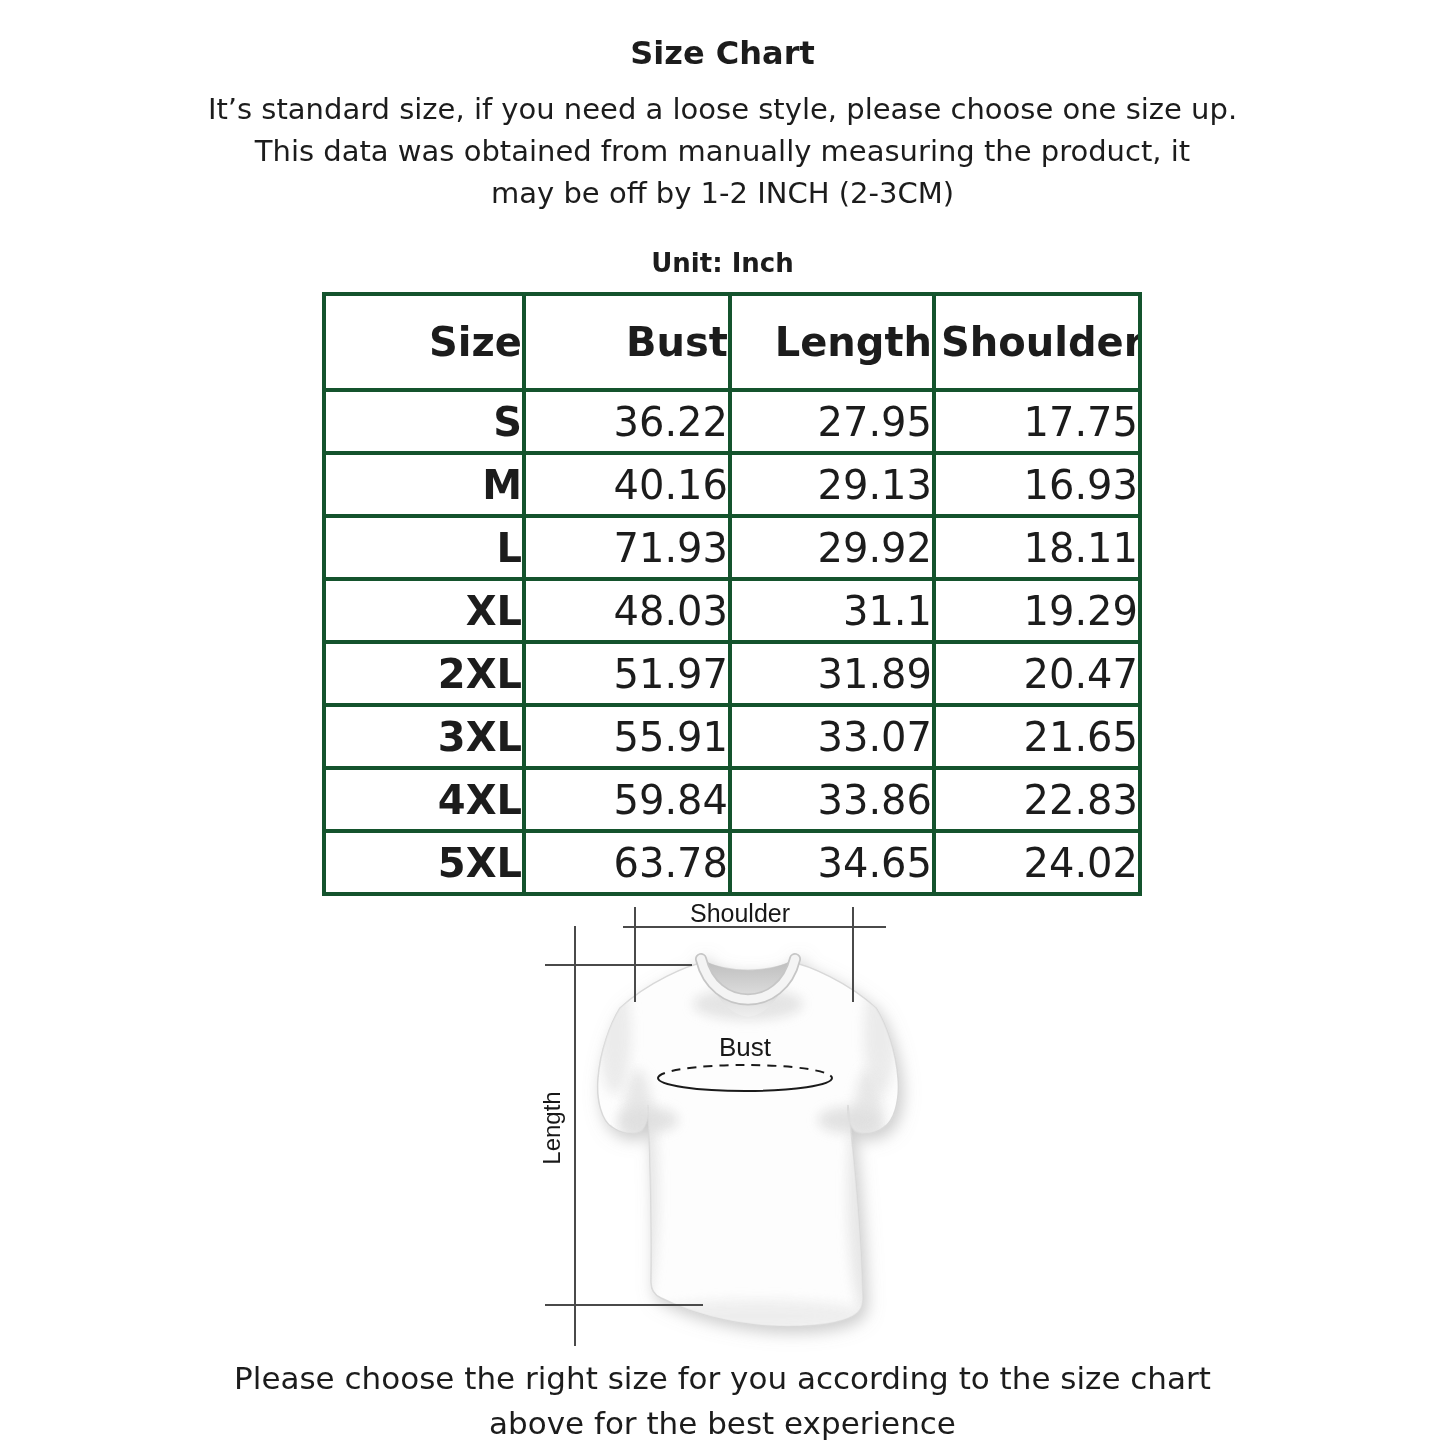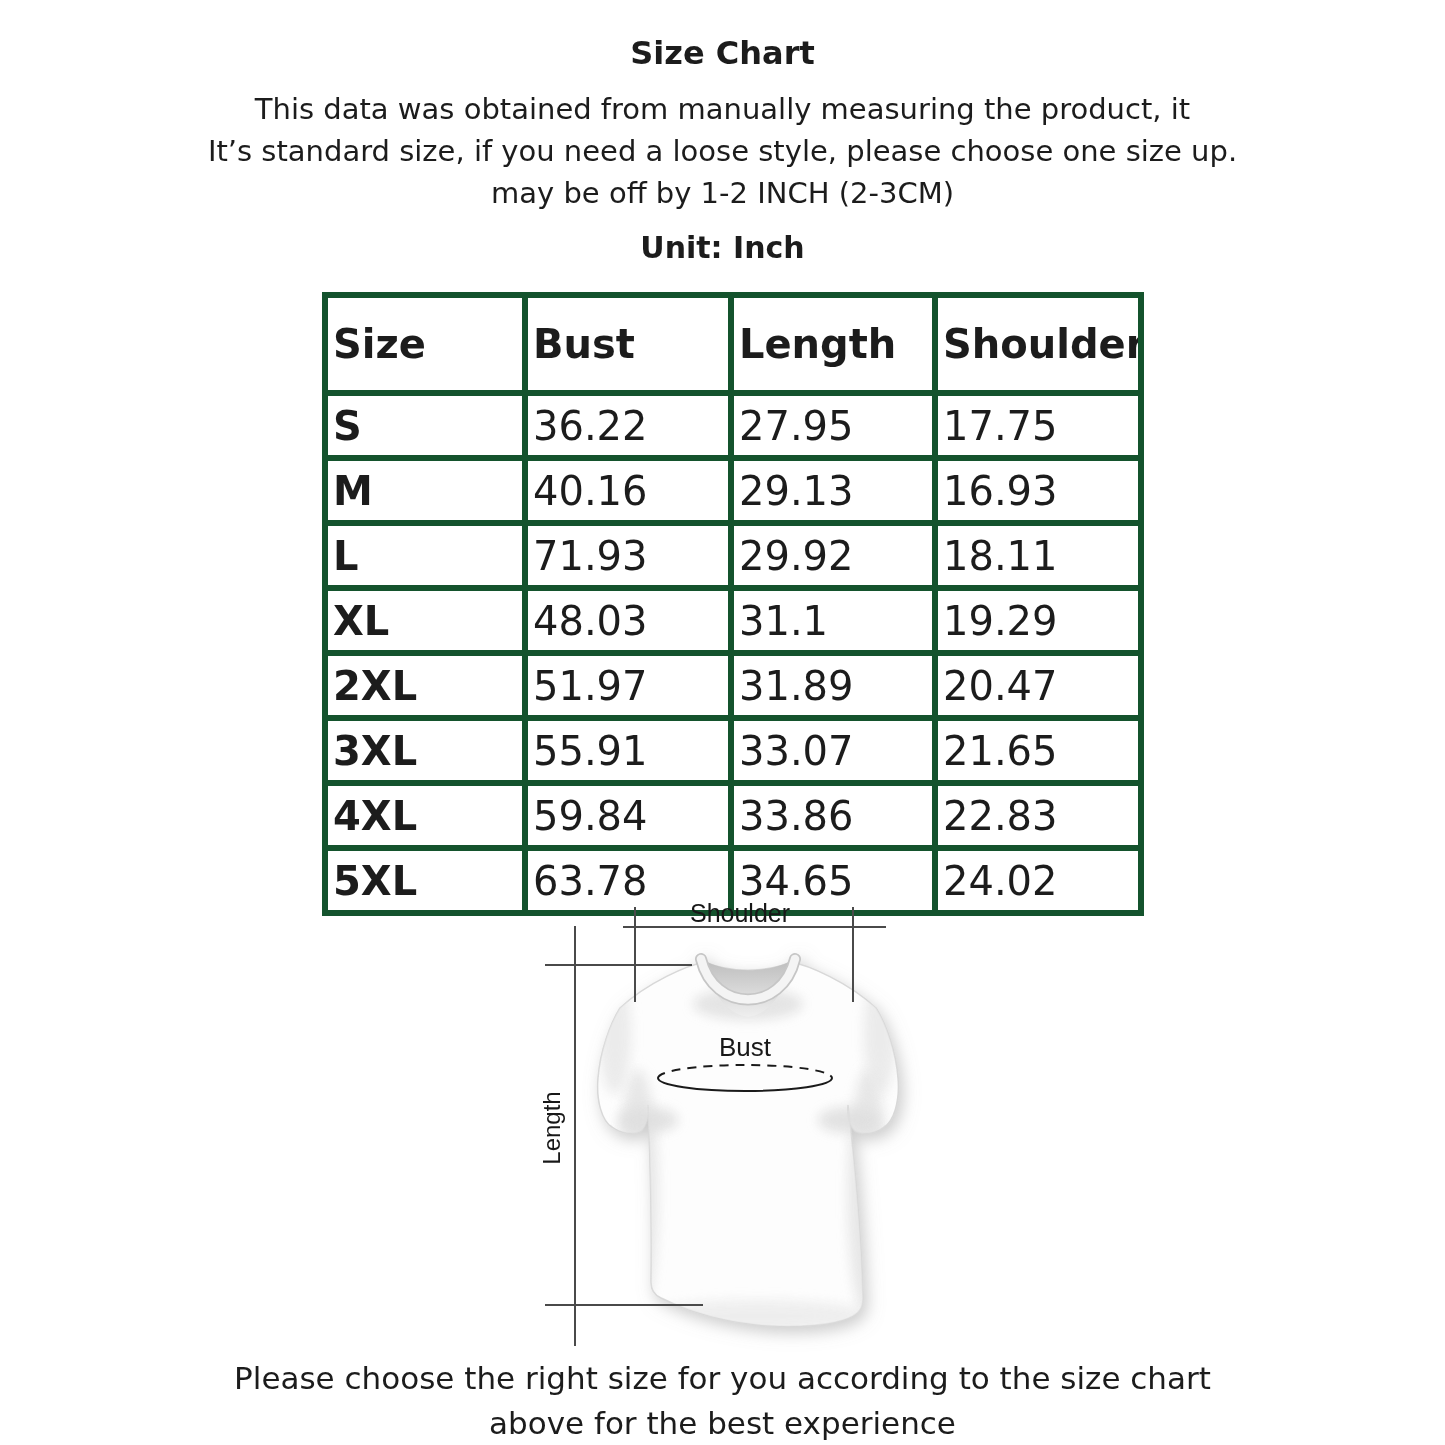--- a/index.html
+++ b/index.html
@@ -14,36 +14,36 @@
   }
   .page-title{
     position:absolute;top:10px;left:0;width:100%;
     text-align:center;font-size:32px;font-weight:bold;letter-spacing:0;
   }
   .desc{
     position:absolute;top:64px;left:0;width:100%;
     text-align:center;font-size:29px;line-height:42px;font-weight:normal;
   }
   .unit{
-    position:absolute;top:206px;left:0;width:100%;
-    text-align:center;font-size:30px;font-weight:bold;
+    position:absolute;top:224px;left:0;width:100%;
+    text-align:center;font-size:26px;font-weight:bold;
   }
   table.size-table{
     position:absolute;left:322px;top:268px;
     border-collapse:collapse;table-layout:fixed;
     width:816px;
   }
   table.size-table col.c1{width:200px}
   table.size-table col.c2{width:206px}
   table.size-table col.c3{width:204px}
   table.size-table col.c4{width:206px}
   table.size-table th, table.size-table td{
-    border:6px solid #14532d;
+    border:4px solid #14532d;
     padding:0 0 0 5px;
-    text-align:left;vertical-align:middle;
+    text-align:right;vertical-align:middle;
     line-height:1;white-space:nowrap;overflow:hidden;
   }
   table.size-table th{
     height:92px;font-size:40px;font-weight:bold;
   }
   table.size-table td{
     height:59px;font-size:40px;font-weight:normal;
   }
   table.size-table td.size-col{font-weight:bold;}
   .diagram{
@@ -60,22 +60,22 @@
   }
 </style>
 </head>
 <body>
 
 <div id="canvas">
 
   <div class="page-title">Size Chart</div>
 
   <div class="desc">
+    <div>It’s standard size, if you need a loose style, please choose one size up.</div>
     <div>This data was obtained from manually measuring the product, it</div>
-    <div>It’s standard size, if you need a loose style, please choose one size up.</div>
     <div>may be off by 1-2 INCH (2-3CM)</div>
   </div>
 
   <div class="unit">Unit: Inch</div>
 
   <table class="size-table">
     <colgroup>
         <col class="c1">
         <col class="c2">
         <col class="c3">

